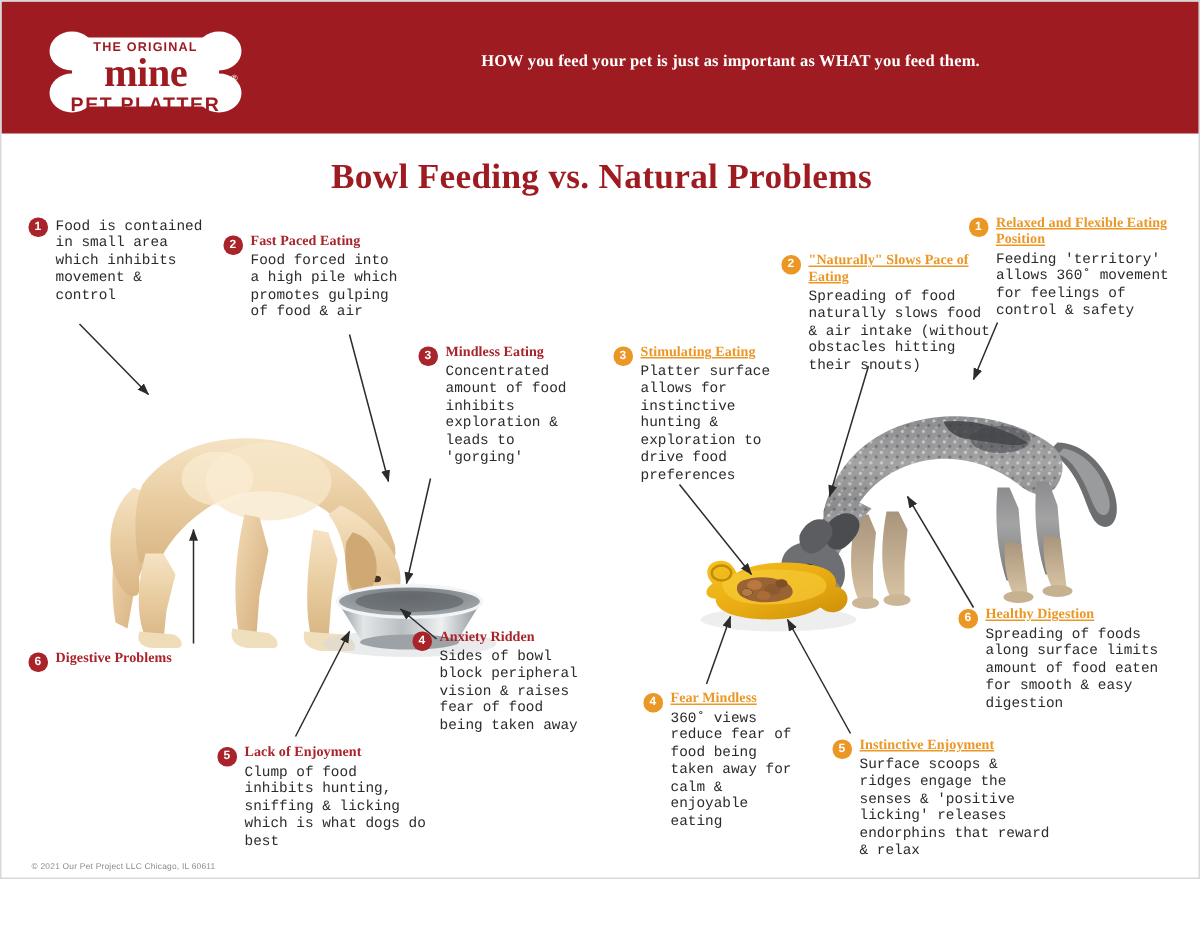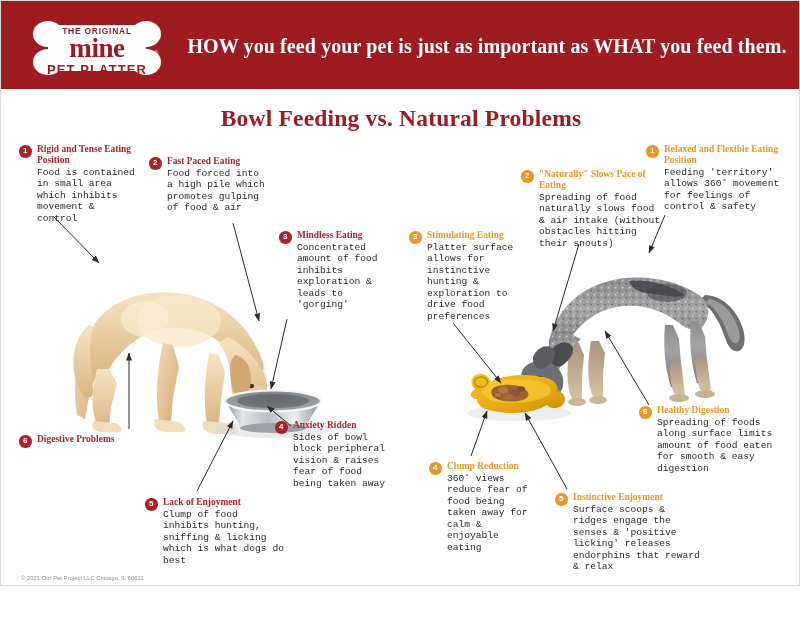--- a/index.html
+++ b/index.html
@@ -22,21 +22,21 @@
     position: absolute; left: 0; top: 0;
     width: 800px; height: 88px;
     background: #9e1b21;
   }
   .header-tagline {
     position: absolute; left: 186px; top: 34px;
     width: 600px;
     color: #ffffff;
     font-family: "Liberation Serif", serif;
     font-weight: bold;
-    font-size: 20px;
+    font-size: 11px;
     letter-spacing: .1px;
     text-align: center;
   }
 
   
   .logo-wrap {
     position: absolute; left: 31px; top: 17px;
     width: 130px; height: 60px;
   }
   .bone {
@@ -123,21 +123,21 @@
   .callout .c-desc {
     font-family: Liberation Mono, monospace;
     font-size: 9.6px;
     line-height: 11.6px;
     color: #2b2b2b;
     margin-top: .5px;
   }
   .left  .badge  { background: #a8232a; }
   .left  .c-title{ color: #a8232a; }
   .right .badge  { background: #eb9726; }
-  .right .c-title{ color: #eb9726; }
+  .right .c-title{ color: #eb9726; text-decoration: underline; }
 
   
   #co-l1 { left: 18px;  top: 143px; width: 120px; }
   #co-l2 { left: 148px; top: 155px; width: 116px; }
   #co-l3 { left: 278px; top: 229px; width: 112px; }
   #co-l4 { left: 274px; top: 419px; width: 112px; }
   #co-l5 { left: 144px; top: 496px; width: 144px; }
   #co-l6 { left: 18px;  top: 433px; width: 126px; }
   
   #co-r1 { left: 645px; top: 143px; width: 146px; }
@@ -384,21 +384,20 @@
 
       <path d="M566 488 L524 412"></path>
 
       <path d="M648 404 L604 330"></path>
     </g>
   </svg>
 
   <div class="callout left" id="co-l1">
     <div class="badge">1</div>
     <div class="body">
-      <div class="c-title">Rigid and Tense Eating Position</div>
       <div class="c-desc">Food is contained in small area which inhibits movement &amp; control</div>
     </div>
   </div>
   <div class="callout left" id="co-l2">
     <div class="badge">2</div>
     <div class="body">
       <div class="c-title">Fast Paced Eating</div>
       <div class="c-desc">Food forced into a high pile which promotes gulping of food &amp; air</div>
     </div>
   </div>
@@ -447,21 +446,21 @@
   <div class="callout right" id="co-r3">
     <div class="badge">3</div>
     <div class="body">
       <div class="c-title">Stimulating Eating</div>
       <div class="c-desc">Platter surface allows for instinctive hunting &amp; exploration to drive food preferences</div>
     </div>
   </div>
   <div class="callout right" id="co-r4">
     <div class="badge">4</div>
     <div class="body">
-      <div class="c-title">Clump Reduction</div>
+      <div class="c-title">Fear Mindless</div>
       <div class="c-desc">360˚ views reduce fear of food being taken away for calm &amp; enjoyable eating</div>
     </div>
   </div>
   <div class="callout right" id="co-r5">
     <div class="badge">5</div>
     <div class="body">
       <div class="c-title">Instinctive Enjoyment</div>
       <div class="c-desc">Surface scoops &amp; ridges engage the senses &amp; 'positive licking' releases endorphins that reward &amp; relax</div>
     </div>
   </div>

